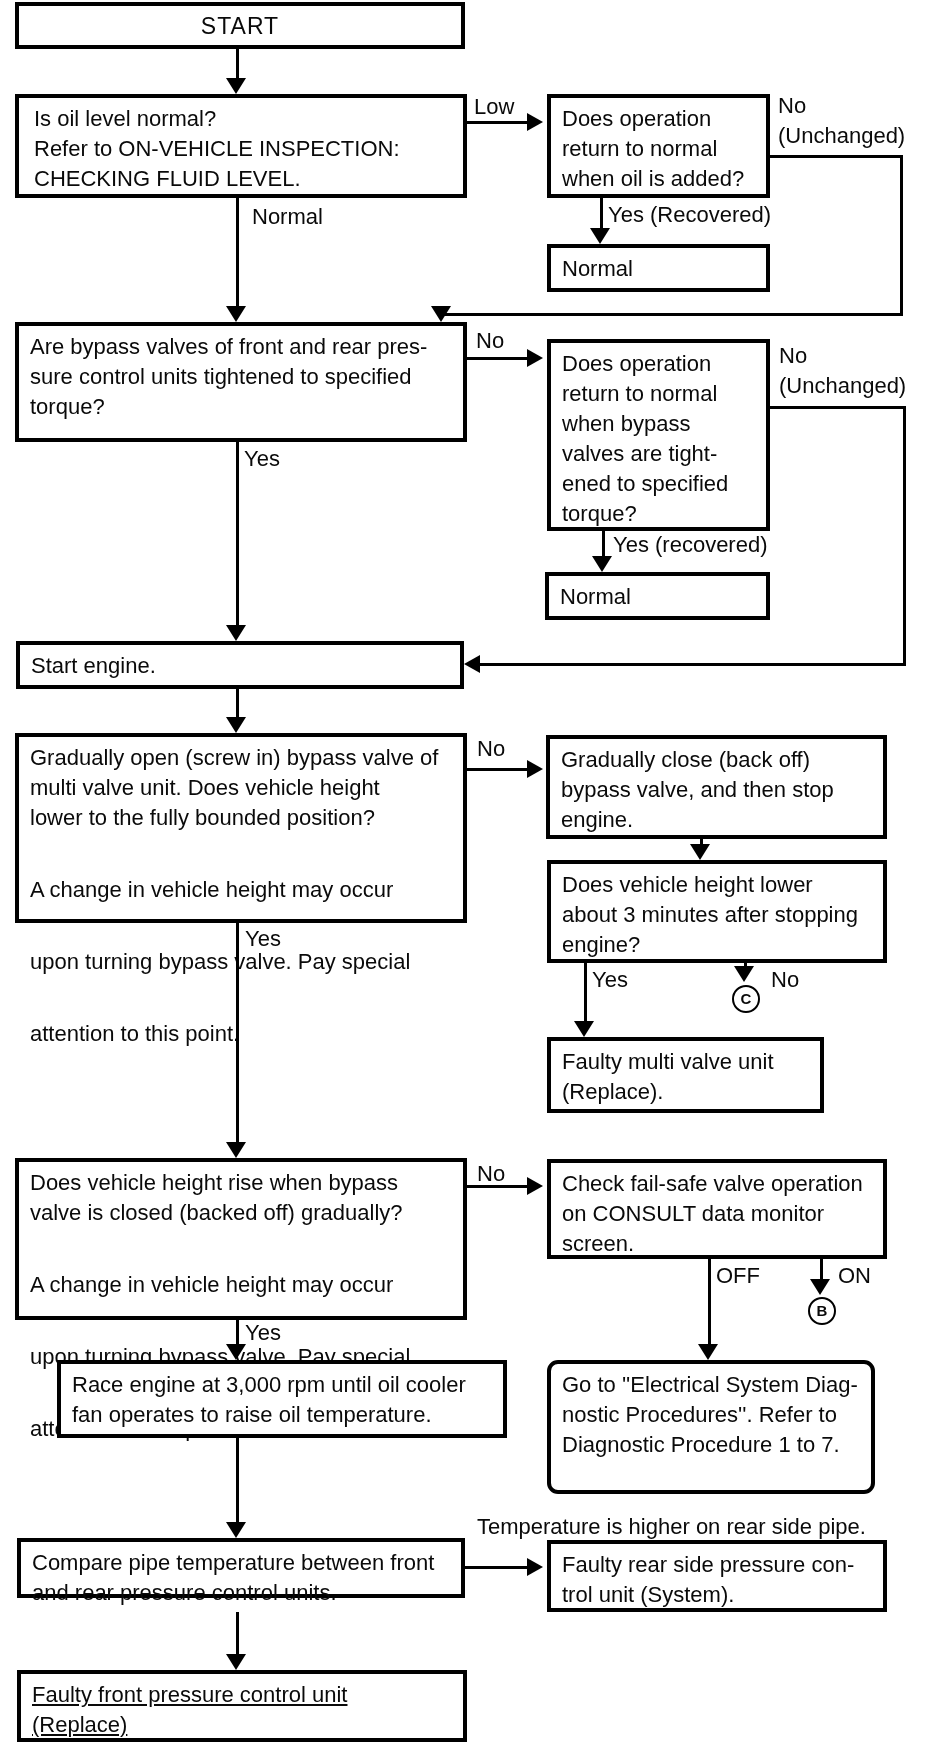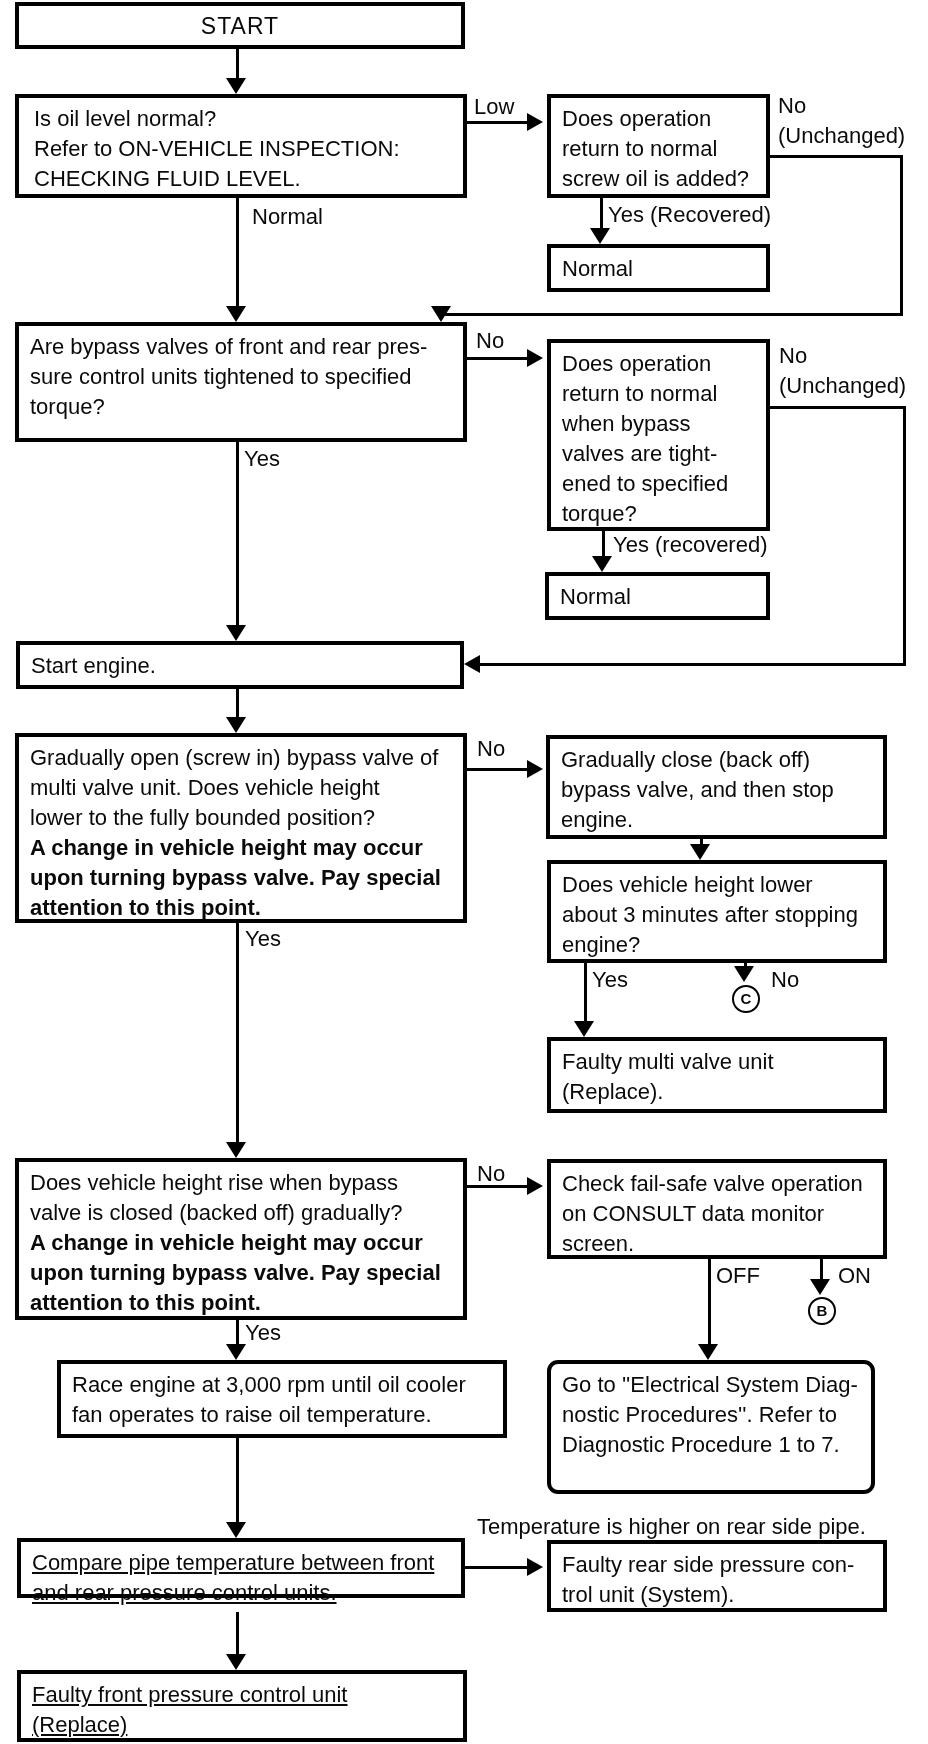--- a/index.html
+++ b/index.html
@@ -6,21 +6,21 @@
   #canvas{
     position:relative;width:928px;height:1744px;background:#ffffff;
     font-family:"Liberation Sans","DejaVu Sans",sans-serif;color:#0a0a0a;
     overflow:hidden;
   }
   .box{
     position:absolute;background:#ffffff;border:4px solid #000;
     box-sizing:border-box;padding:6px 11px;font-size:22px;line-height:30px;
   }
   .box .ln{white-space:nowrap;}
-  .box .ln.b{font-weight:bold;}
+  .box .ln.b{font-weight:normal;margin-top:42px;}
   .box.center{display:flex;align-items:center;justify-content:center;padding:16px;
     font-size:23px;letter-spacing:1px;}
   .lbl{position:absolute;font-size:22px;line-height:26px;white-space:nowrap;}
   .hline,.vline{position:absolute;background:#000;}
   .hline{height:3px;}
   .vline{width:3px;}
   .ah-d{position:absolute;width:0;height:0;
     border-left:10px solid transparent;border-right:10px solid transparent;
     border-top:16px solid #000;}
   .ah-r{position:absolute;width:0;height:0;
@@ -45,21 +45,21 @@
 
   <div class="box" style="left:15px;top:94px;width:452px;height:104px;padding-left:15px;">
     <div class="ln">Is oil level normal?</div>
     <div class="ln">Refer to ON-VEHICLE INSPECTION:</div>
     <div class="ln">CHECKING FLUID LEVEL.</div>
   </div>
 
   <div class="box" style="left:547px;top:94px;width:223px;height:104px;">
     <div class="ln">Does operation</div>
     <div class="ln">return to normal</div>
-    <div class="ln">screw oil is added?</div>
+    <div class="ln">when oil is added?</div>
   </div>
 
   <div class="box" style="left:547px;top:244px;width:223px;height:48px;">
     <div class="ln">Normal</div>
   </div>
 
   <div class="box" style="left:15px;top:322px;width:452px;height:120px;">
     <div class="ln">Are bypass valves of front and rear pres-</div>
     <div class="ln">sure control units tightened to specified</div>
     <div class="ln">torque?</div>
@@ -96,21 +96,21 @@
     <div class="ln">bypass valve, and then stop</div>
     <div class="ln">engine.</div>
   </div>
 
   <div class="box" style="left:547px;top:860px;width:340px;height:103px;">
     <div class="ln">Does vehicle height lower</div>
     <div class="ln">about 3 minutes after stopping</div>
     <div class="ln">engine?</div>
   </div>
 
-  <div class="box" style="left:547px;top:1037px;width:340px;height:76px;">
+  <div class="box" style="left:547px;top:1037px;width:277px;height:76px;">
     <div class="ln">Faulty multi valve unit</div>
     <div class="ln">(Replace).</div>
   </div>
 
   <div class="box" style="left:15px;top:1158px;width:452px;height:162px;">
     <div class="ln">Does vehicle height rise when bypass</div>
     <div class="ln">valve is closed (backed off) gradually?</div>
     <div class="ln b">A change in vehicle height may occur</div>
     <div class="ln b">upon turning bypass valve. Pay special</div>
     <div class="ln b">attention to this point.</div>
@@ -126,21 +126,21 @@
     <div class="ln">Race engine at 3,000 rpm until oil cooler</div>
     <div class="ln">fan operates to raise oil temperature.</div>
   </div>
 
   <div class="box" style="left:547px;top:1360px;width:328px;height:134px;border-radius:11px;">
     <div class="ln">Go to ''Electrical System Diag-</div>
     <div class="ln">nostic Procedures''. Refer to</div>
     <div class="ln">Diagnostic Procedure 1 to 7.</div>
   </div>
 
-  <div class="box" style="left:17px;top:1538px;width:448px;height:60px;text-decoration:underline;">
+  <div class="box" style="left:17px;top:1538px;width:448px;height:60px;">
     <div class="ln">Compare pipe temperature between front</div>
     <div class="ln">and rear pressure control units.</div>
   </div>
 
   <div class="box" style="left:547px;top:1540px;width:340px;height:72px;">
     <div class="ln">Faulty rear side pressure con-</div>
     <div class="ln">trol unit (System).</div>
   </div>
 
   <div class="box" style="left:17px;top:1670px;width:450px;height:72px;text-decoration:underline;">

